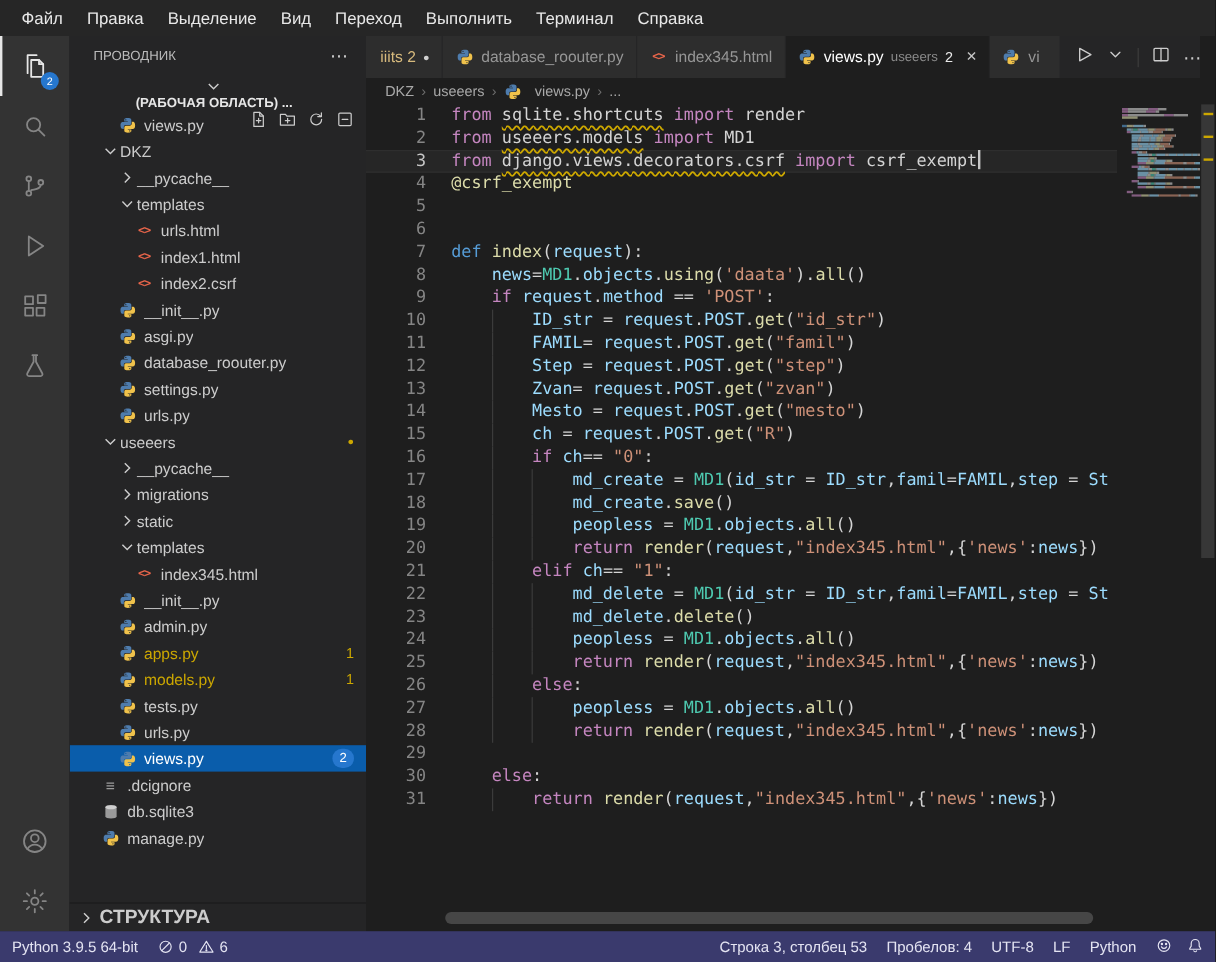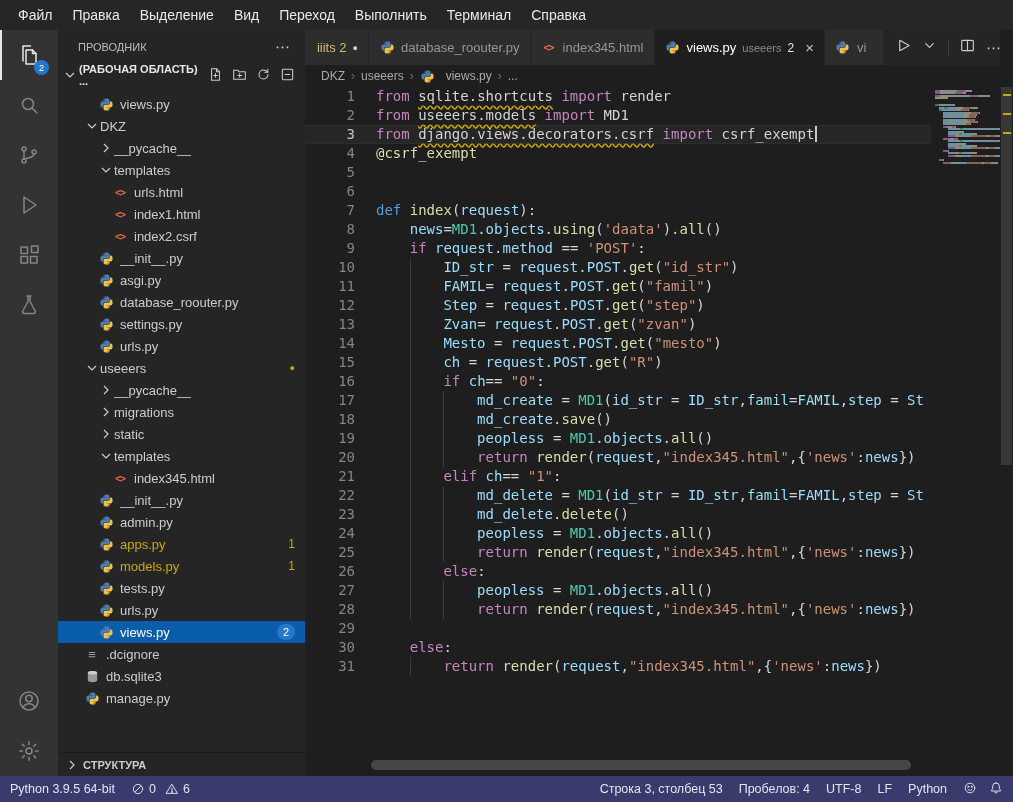--- a/index.html
+++ b/index.html
@@ -23,21 +23,21 @@
               font-size:9px; min-width:15px; height:15px; border-radius:50%;
               display:flex; align-items:center; justify-content:center; }
   .ab-bottom { margin-top:auto; }
 
   
   .sidebar { position:absolute; top:30px; bottom:26px; left:58px; width:247px; background:#252526; overflow:hidden; }
   .sb-title-row { height:34px; display:flex; align-items:center; padding:0 14px 0 20px;
                   font-size:11px; color:#bbbbbb; }
   .sb-more { margin-left:auto; color:#cfcfcf; font-size:15px; letter-spacing:1px; }
   .ws-row { height:22px; display:flex; align-items:center; font-size:11px; font-weight:bold;
-            color:#e7e7e7; padding:0 10px 0 4px; }
+            color:#e7e7e7; padding:0 10px 0 4px;flex-direction:column; }
   .ws-row .tw { margin-right:1px; }
   .ws-actions { margin-left:auto; display:flex; gap:9px; color:#cccccc; }
   .ws-actions svg { width:15px; height:15px; fill:none; stroke:currentColor; stroke-width:1.1;
                     stroke-linecap:round; stroke-linejoin:round; }
   .tree { position:absolute; top:63px; bottom:24px; left:0; right:0; overflow:hidden; }
   .tree-row { height:22px; display:flex; align-items:center; font-size:13px; color:#cccccc;
               padding-right:10px; white-space:nowrap; }
   .tree-row .label { overflow:hidden; text-overflow:ellipsis; }
   .tree-row.warn .label { color:var(--warning,#cca700); }
   .tree-row.warn .tree-badge { color:var(--warning,#cca700); }
@@ -48,21 +48,21 @@
                      padding:0 6px; height:16px; line-height:16px; }
   .tw { width:16px; height:16px; flex:0 0 16px; }
   .tw svg { width:16px; height:16px; }
   .fi { width:16px; height:16px; flex:0 0 16px; margin-right:6px; display:inline-flex;
         align-items:center; justify-content:center; }
   .fi svg { width:15px; height:15px; }
   .html-glyph { color:#e8654a; font:bold 10px "DejaVu Sans Mono",monospace; letter-spacing:-1px; }
   .ig { color:#9a9a9a; font-size:13px; }
   .outline-row { position:absolute; bottom:0; left:0; right:0; height:24px; background:#252526;
                  border-top:1px solid #1b1b1c; display:flex; align-items:center; gap:3px;
-                 font-size:11px; font-weight:bold; color:#cccccc; padding-left:6px; }
+                 font-size:16px; font-weight:bold; color:#cccccc; padding-left:6px; }
 
   
   .editor { position:absolute; top:30px; bottom:26px; left:305px; right:0; background:#1e1e1e; }
   .tabbar { position:absolute; top:0; left:0; right:0; height:35px; background:#252526; display:flex;text-align:right; }
   .tabs-scroll { display:flex; flex:1; min-width:0; overflow:hidden; }
   .tab { display:flex; align-items:center; gap:6px; padding:0 10px; background:#2d2d2d;
          border-right:1px solid #252526; font-size:13px; color:#969696; height:35px;
          white-space:nowrap; flex:0 0 auto; }
   .tab.active { background:#1e1e1e; color:#ffffff; }
   .tab.warn-label .tab-label { color:#d7ba7d; }

